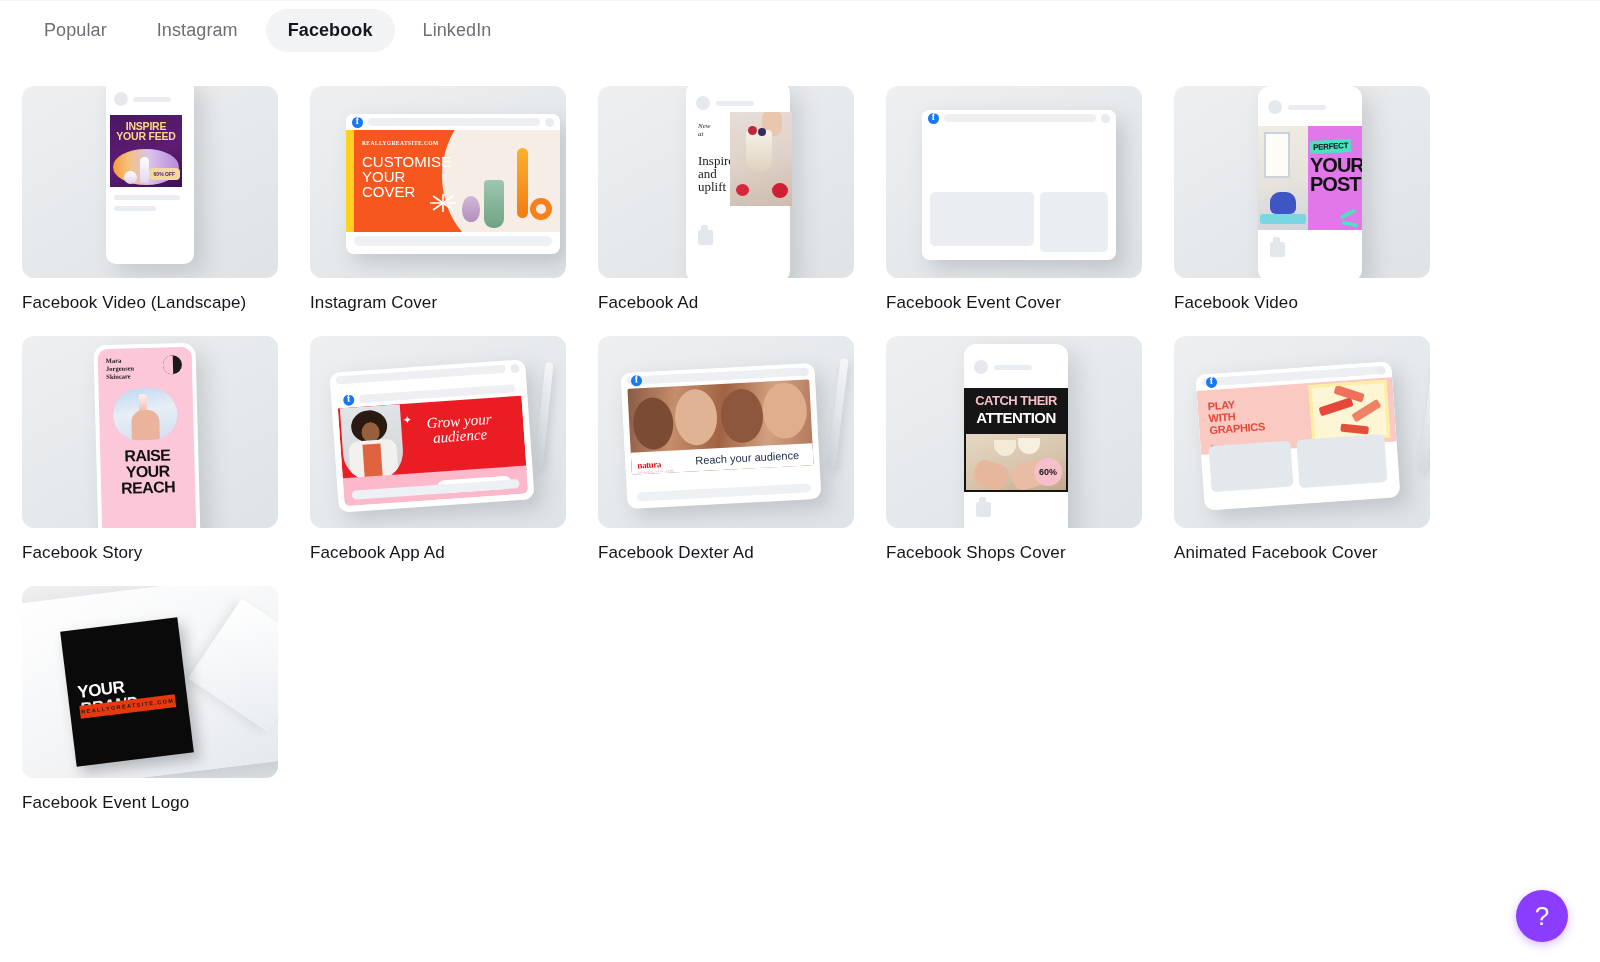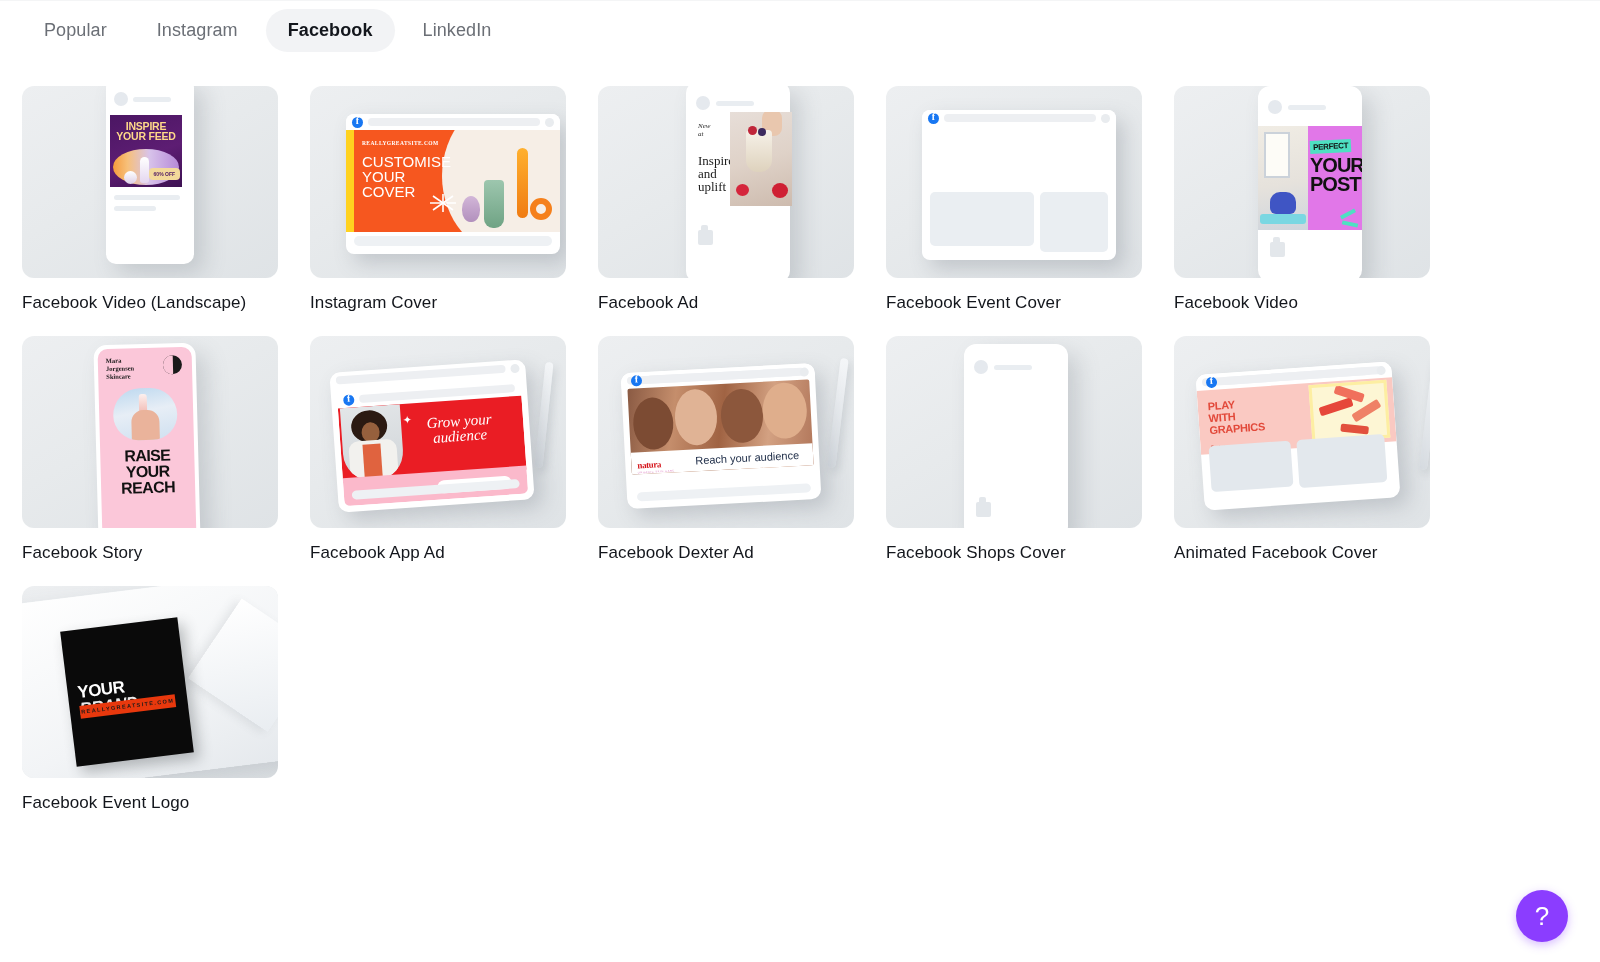--- a/index.html
+++ b/index.html
@@ -567,20 +567,31 @@
     <div class="card-label">Facebook Dexter Ad</div>
   </div>
 
   <div class="card">
     <div class="thumb">
       <div class="phone c9-phone">
         <div class="c9-head">
           <div class="avatar-sk"></div>
           <div class="skel l"></div>
         </div>
+        <div class="c9-art">
+          <div class="c9-t1">CATCH THEIR</div>
+          <div class="c9-t2">ATTENTION</div>
+          <div class="c9-photo">
+            <div class="c9-g1"></div>
+            <div class="c9-g2"></div>
+            <div class="c9-h1"></div>
+            <div class="c9-h2"></div>
+            <div class="c9-badge">60%</div>
+          </div>
+        </div>
         <div class="thumbs-up c9-like"></div>
       </div>
     </div>
     <div class="card-label">Facebook Shops Cover</div>
   </div>
 
   <div class="card">
     <div class="thumb">
       <div class="c10-pen"></div>
       <div class="browser c10-b">

